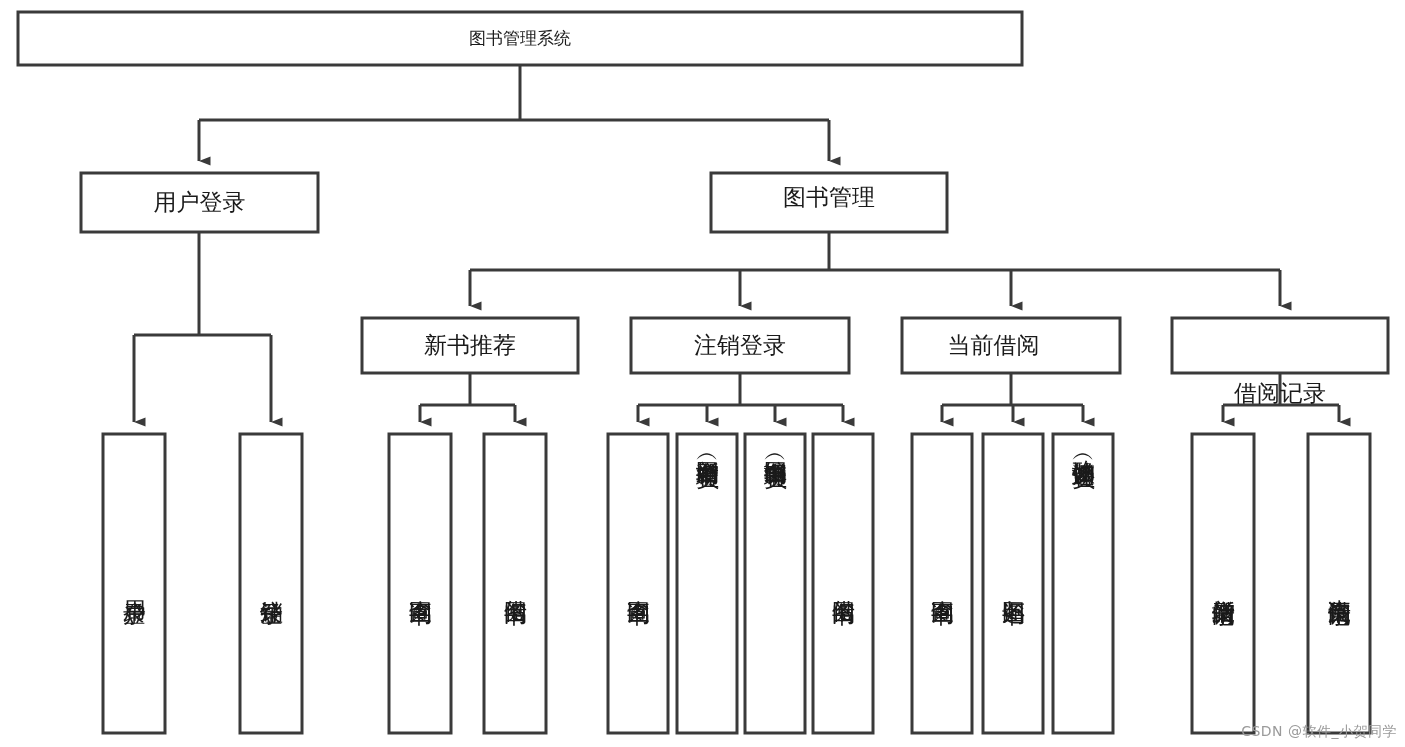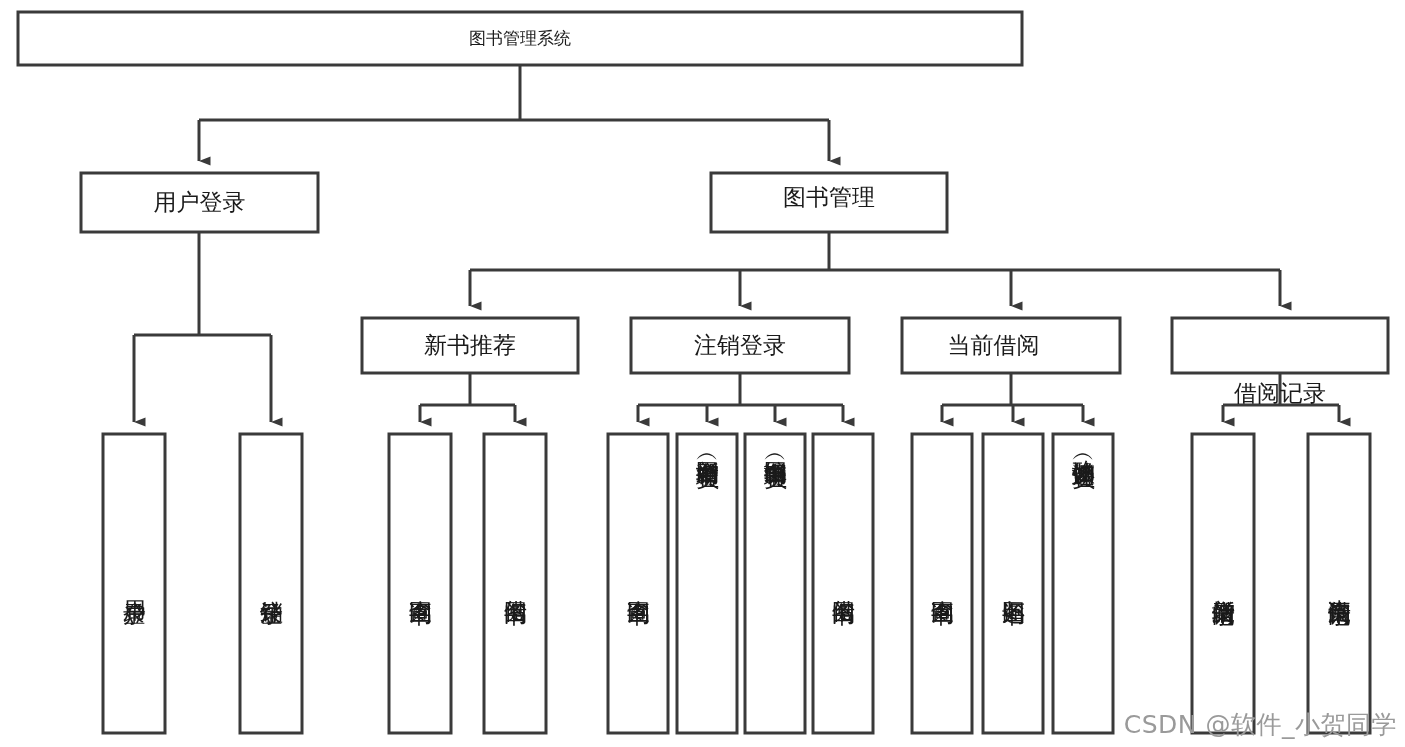--- a/index.html
+++ b/index.html
@@ -78,21 +78,21 @@
     font-family: "DejaVu Sans", "Liberation Sans", sans-serif;
     font-size: 17px;
     color: #1a1a1a;
     white-space: nowrap;
   }
   #watermark {
     position: absolute;
     right: 8px;
     bottom: 6px;
     font-family: "DejaVu Sans", "Liberation Sans", sans-serif;
-    font-size: 25px;
+    font-size: 14px;
     color: #9a9a9a;
     white-space: nowrap;
     letter-spacing: 0.5px;
   }
 </style>
 </head>
 <body>
 
 <div id="diagram-root">
 

